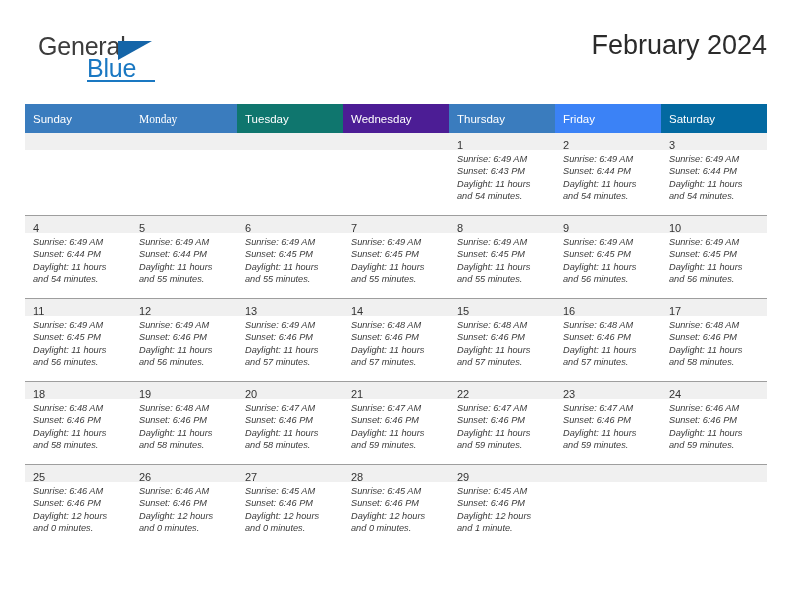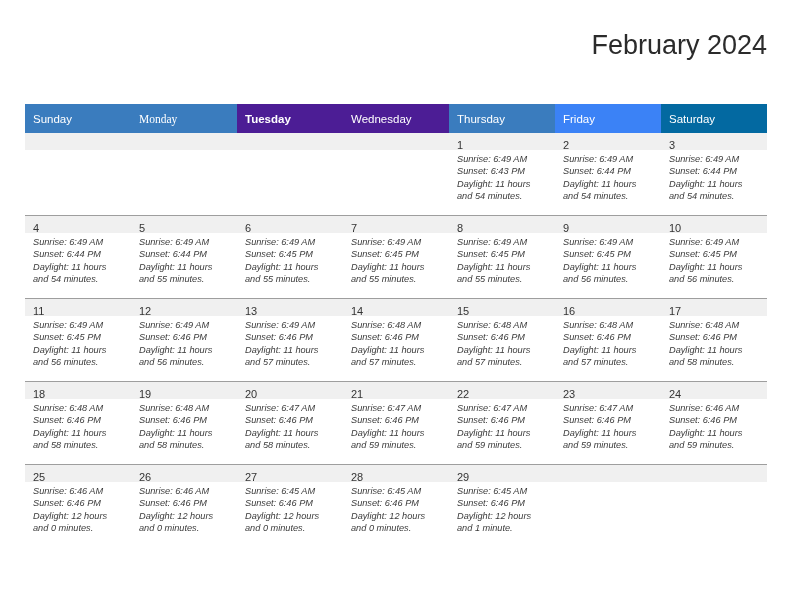--- a/index.html
+++ b/index.html
@@ -153,33 +153,39 @@
     background: #f0f0f0;
   }
 </style>
 </head>
 <body>
 
 <div class="page">
 
   <div class="header">
 
+    <div class="brand">
+      <span class="brand-general">General</span>
+      <span class="brand-triangle"></span>
+      <span class="brand-blue" style="color: rgb(26, 120, 194);">Blue</span>
+      <span class="brand-underline" style="background: rgb(26, 120, 194);"></span>
+    </div>
 
     <div class="title-block">
       <div class="cal-title">February 2024</div>
     </div>
 
   </div>
 
   <table class="calendar">
     <thead>
       <tr>
         <th style="background: rgb(58, 124, 190);">Sunday</th>
         <th style="background: rgb(58, 124, 190); font-family: Liberation Serif, serif;">Monday</th>
-        <th style="background: #4c1d95; font-weight: bold;">Tuesday</th>
+        <th style="background: #0f766e;">Tuesday</th>
         <th style="background: #4c1d95;">Wednesday</th>
         <th style="background: rgb(58, 124, 190);">Thursday</th>
         <th style="background: #3b82f6;">Friday</th>
         <th style="background: #0369a1;">Saturday</th>
       </tr>
     </thead>
     <tbody>
         <tr class="week">
           <td class="empty">
             <div class="daynum-bar"><span class="daynum"></span></div>

